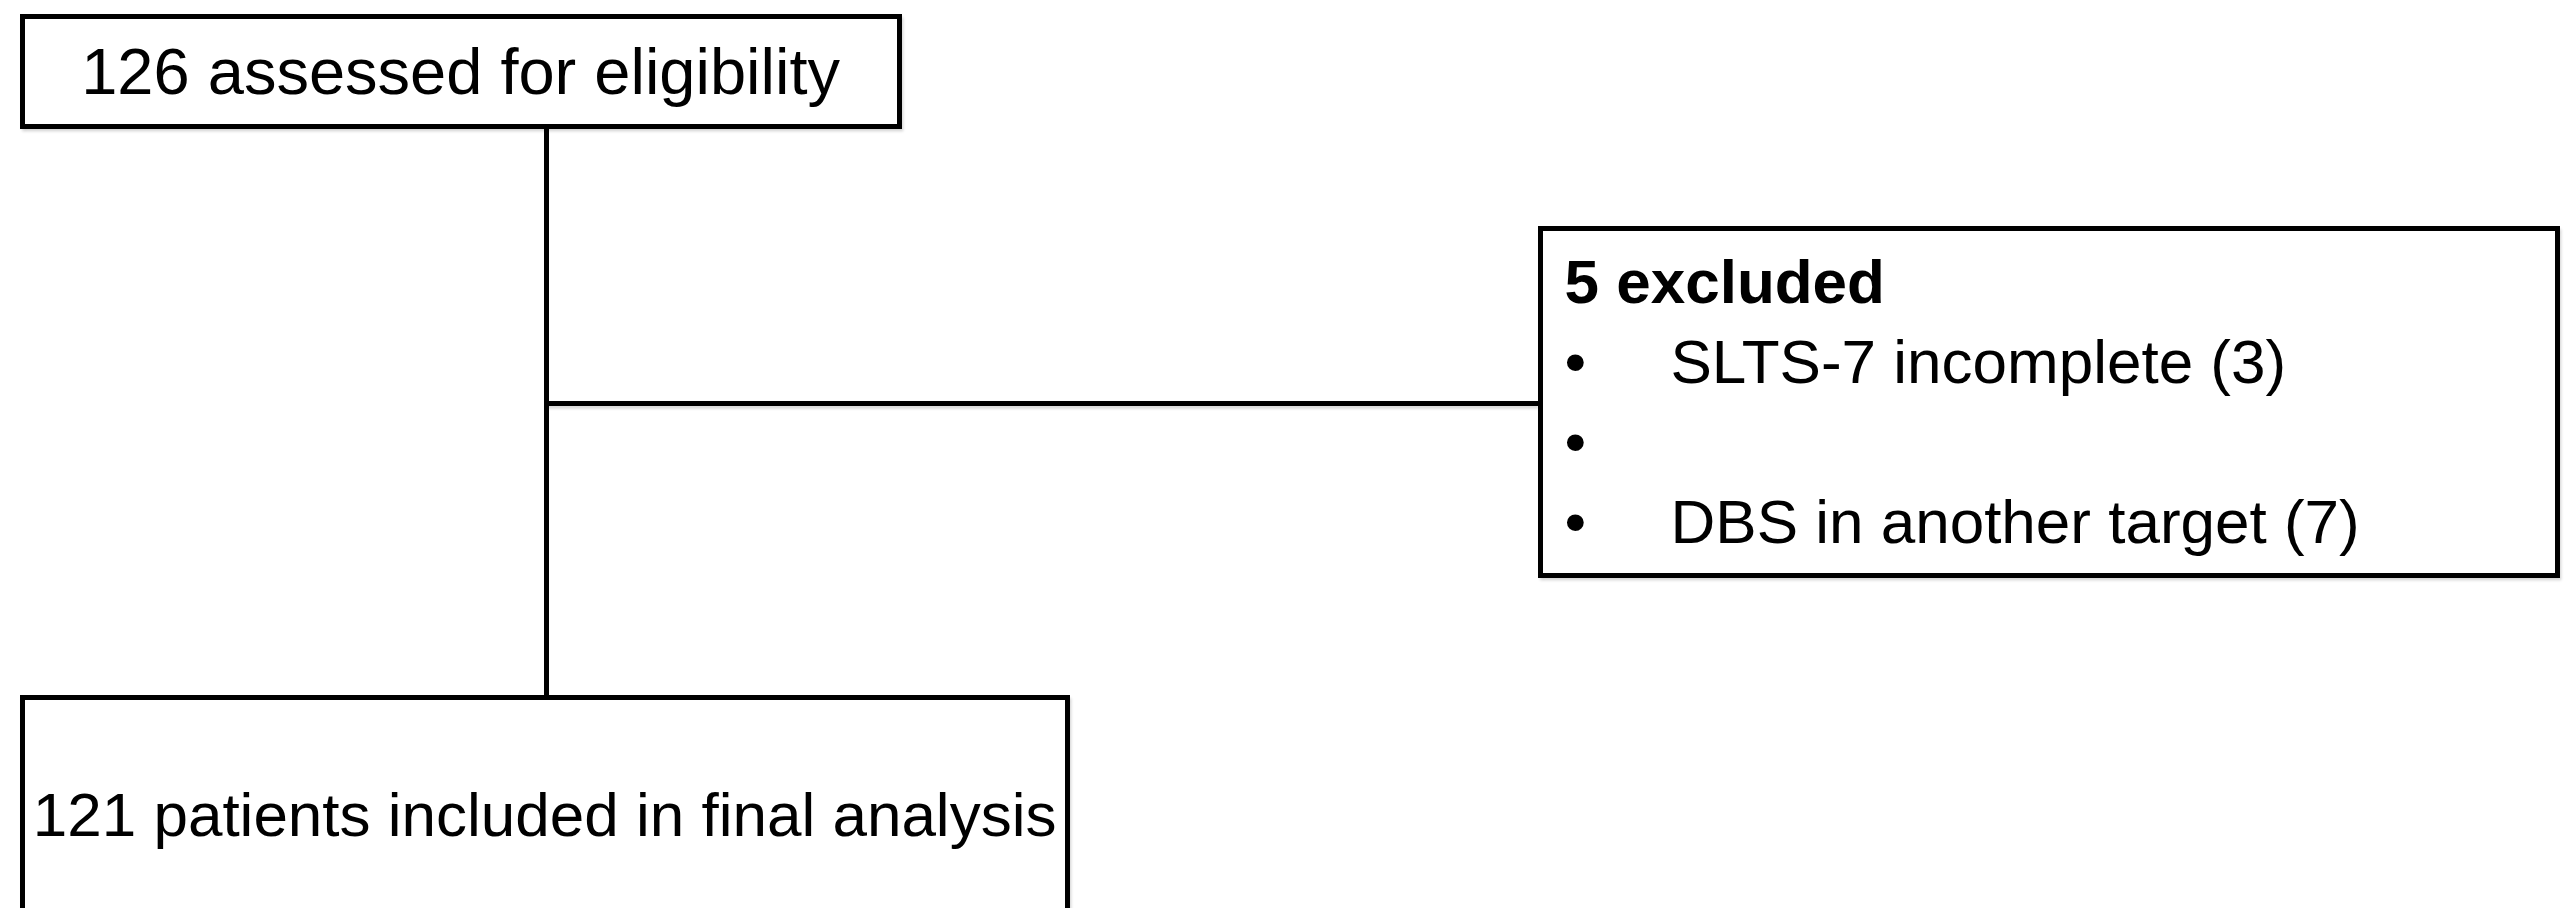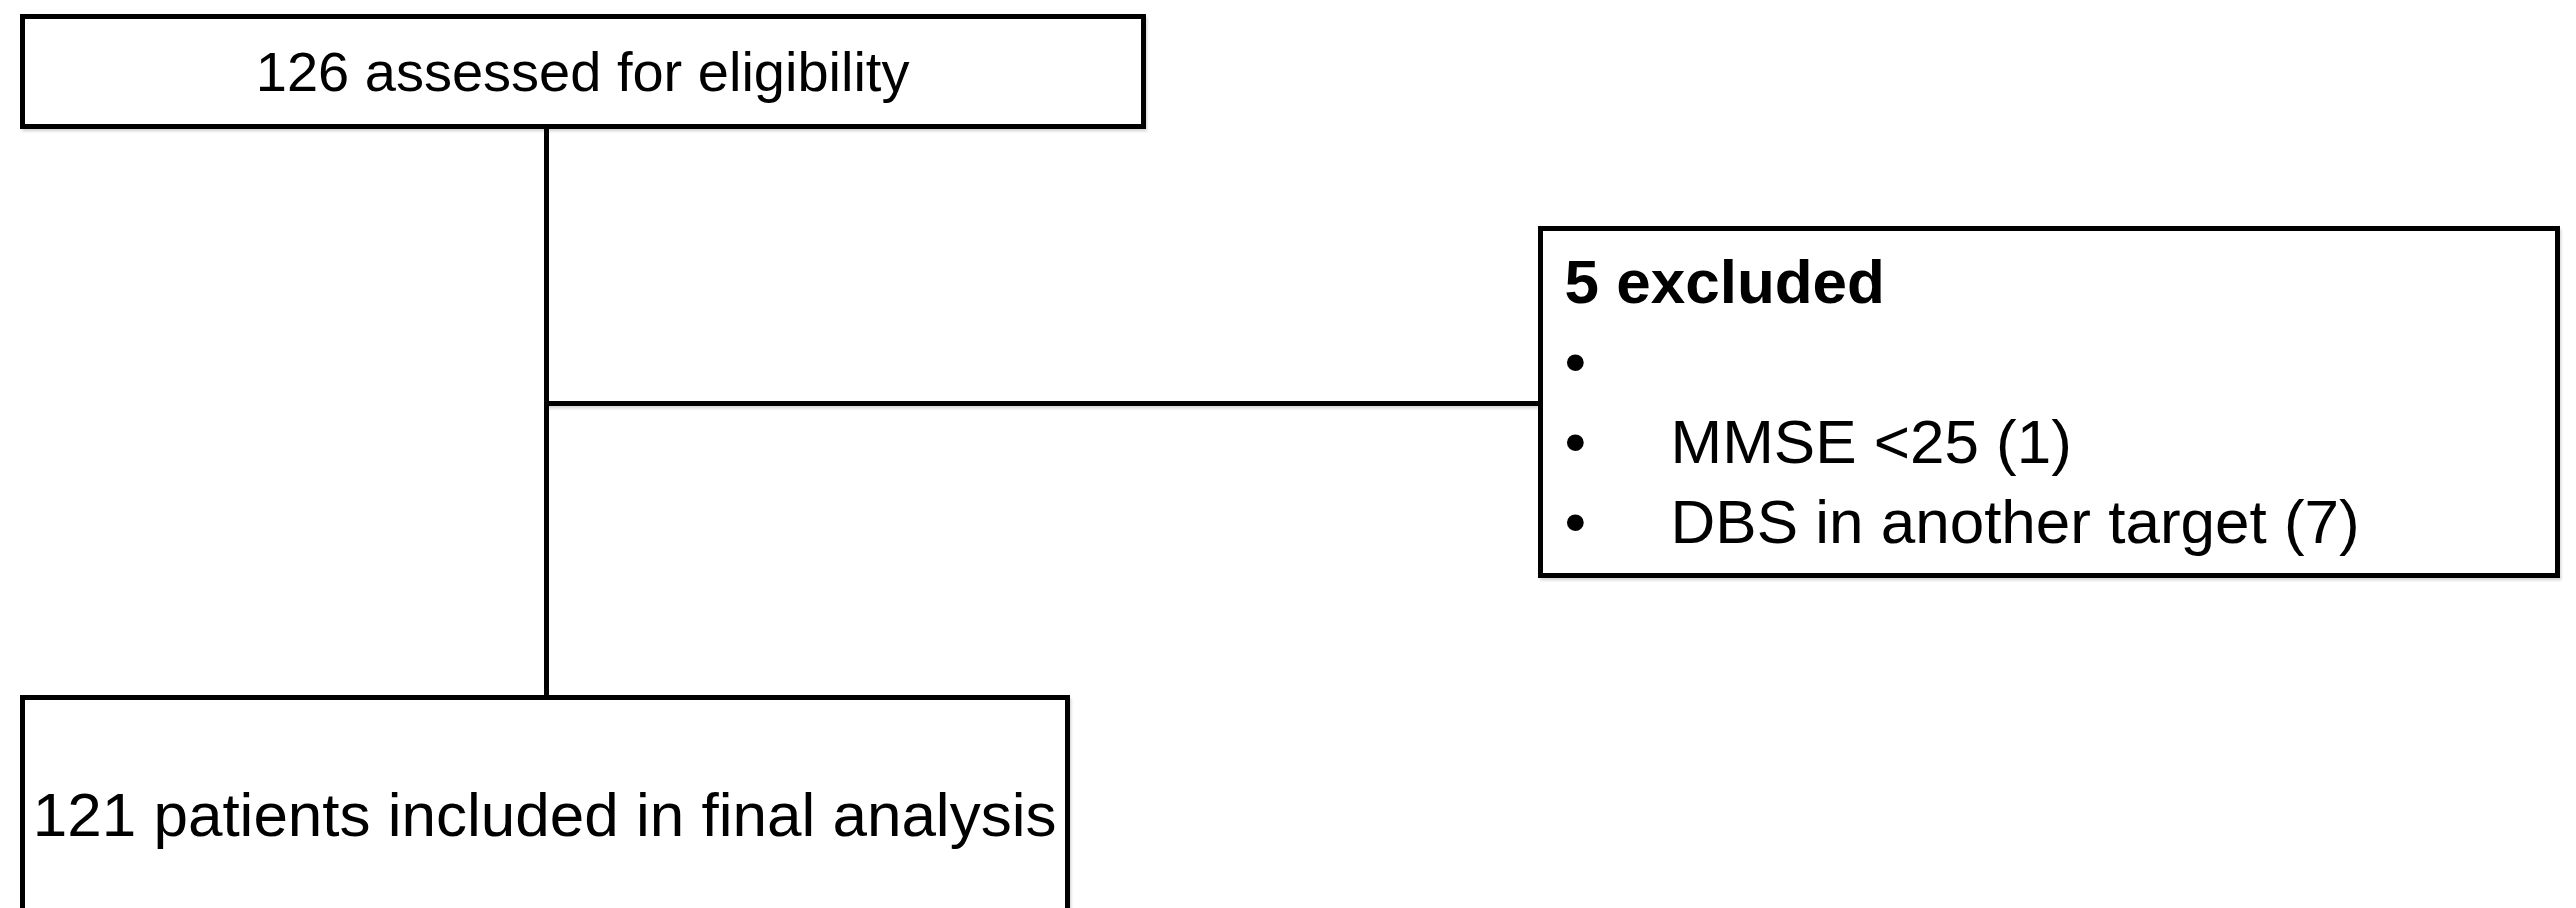--- a/index.html
+++ b/index.html
@@ -26,23 +26,23 @@
   }
   .center-text {
     display: flex;
     align-items: center;
     justify-content: center;
     text-align: center;
   }
   #box-assessed {
     left: 19.6px;
     top: 14px;
-    width: 1126px;
+    width: 882px;
     height: 115px;
-    font-size: 56px;
+    font-size: 65px;
   }
   #box-included {
     left: 19.6px;
     top: 695px;
     width: 1050px;
     height: 240px;
     font-size: 62px;
     line-height: 80px;
   }
   #box-excluded {
@@ -101,24 +101,24 @@
 
   <div class="fbox center-text" id="box-assessed">
     <span>126 assessed for eligibility</span>
   </div>
 
   <div class="fbox" id="box-excluded">
     <p class="excl-title">5 excluded</p>
     <ul class="excl-list">
       <li class="excl-item">
         <span class="bullet-marker">•</span>
+        <span>SLTS-7 incomplete (3)</span>
       </li>
       <li class="excl-item">
         <span class="bullet-marker">•</span>
-        <span>MMSE &lt;25 (1)</span>
       </li>
       <li class="excl-item">
         <span class="bullet-marker">•</span>
         <span>DBS in another target (7)</span>
       </li>
     </ul>
   </div>
 
   <div class="fbox center-text" id="box-included">
     <span>121 patients included in final analysis</span>

